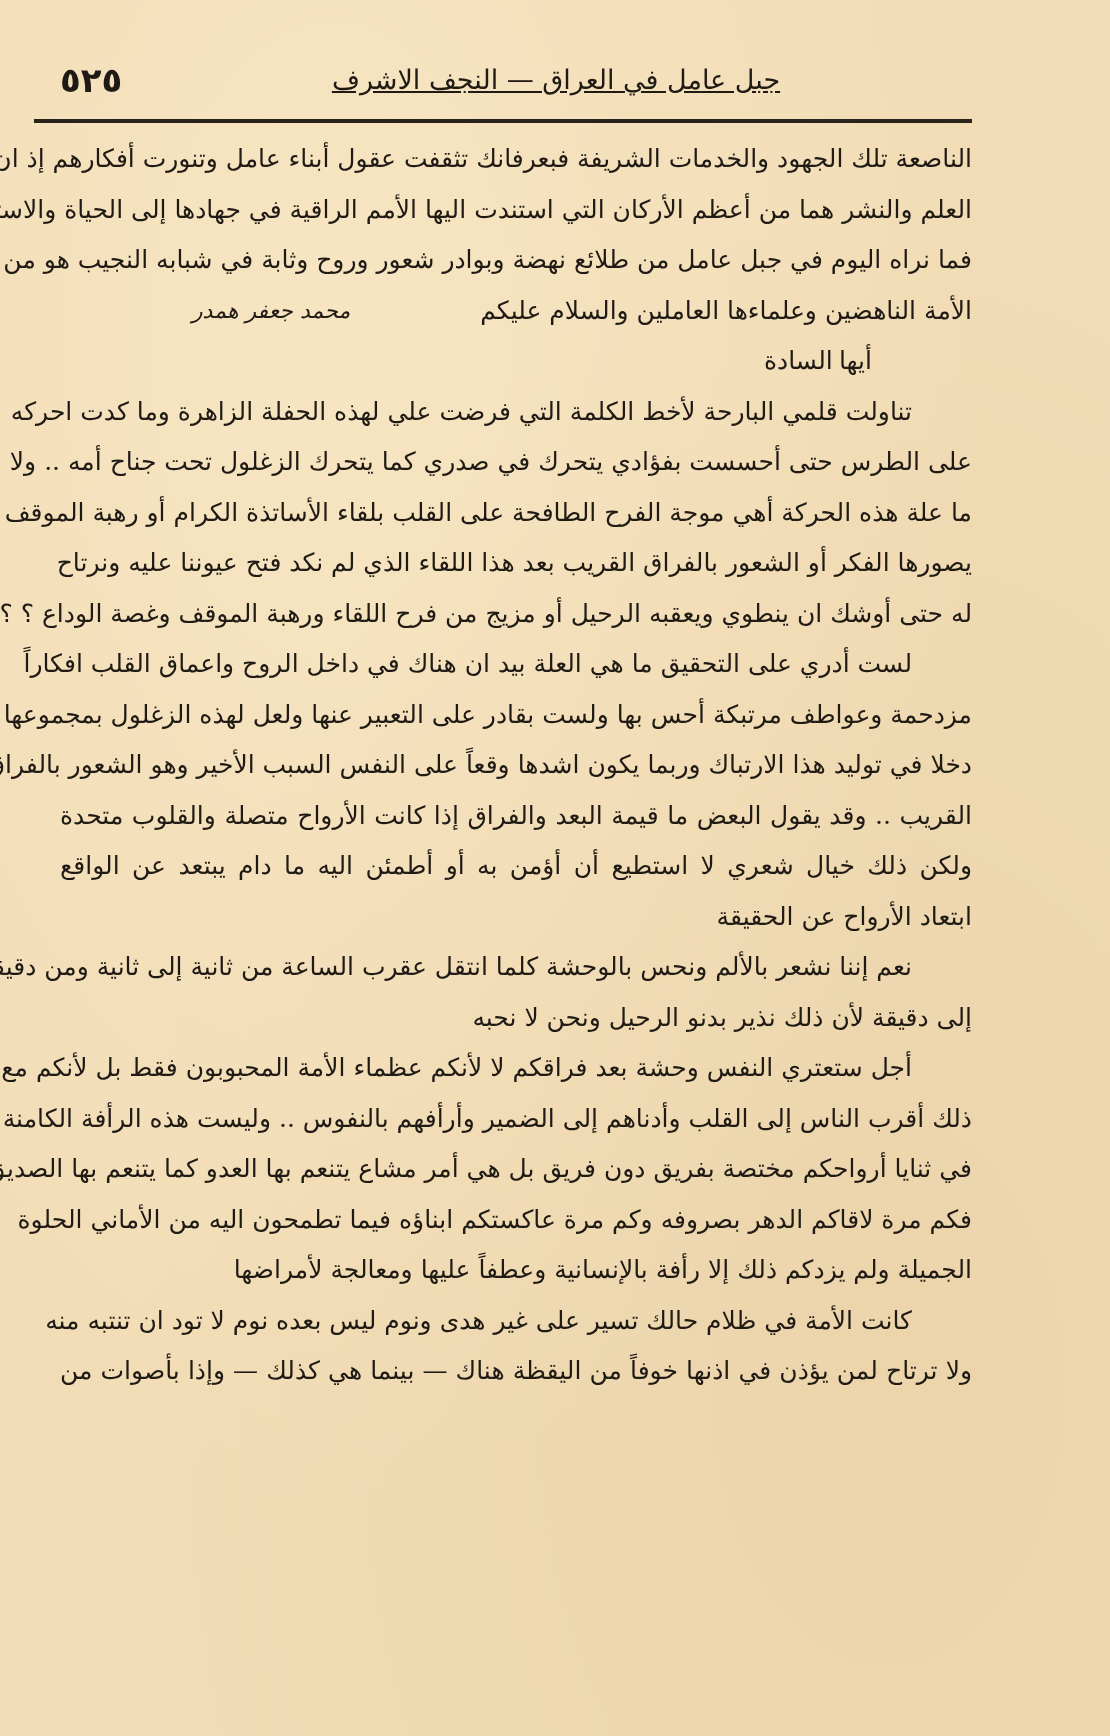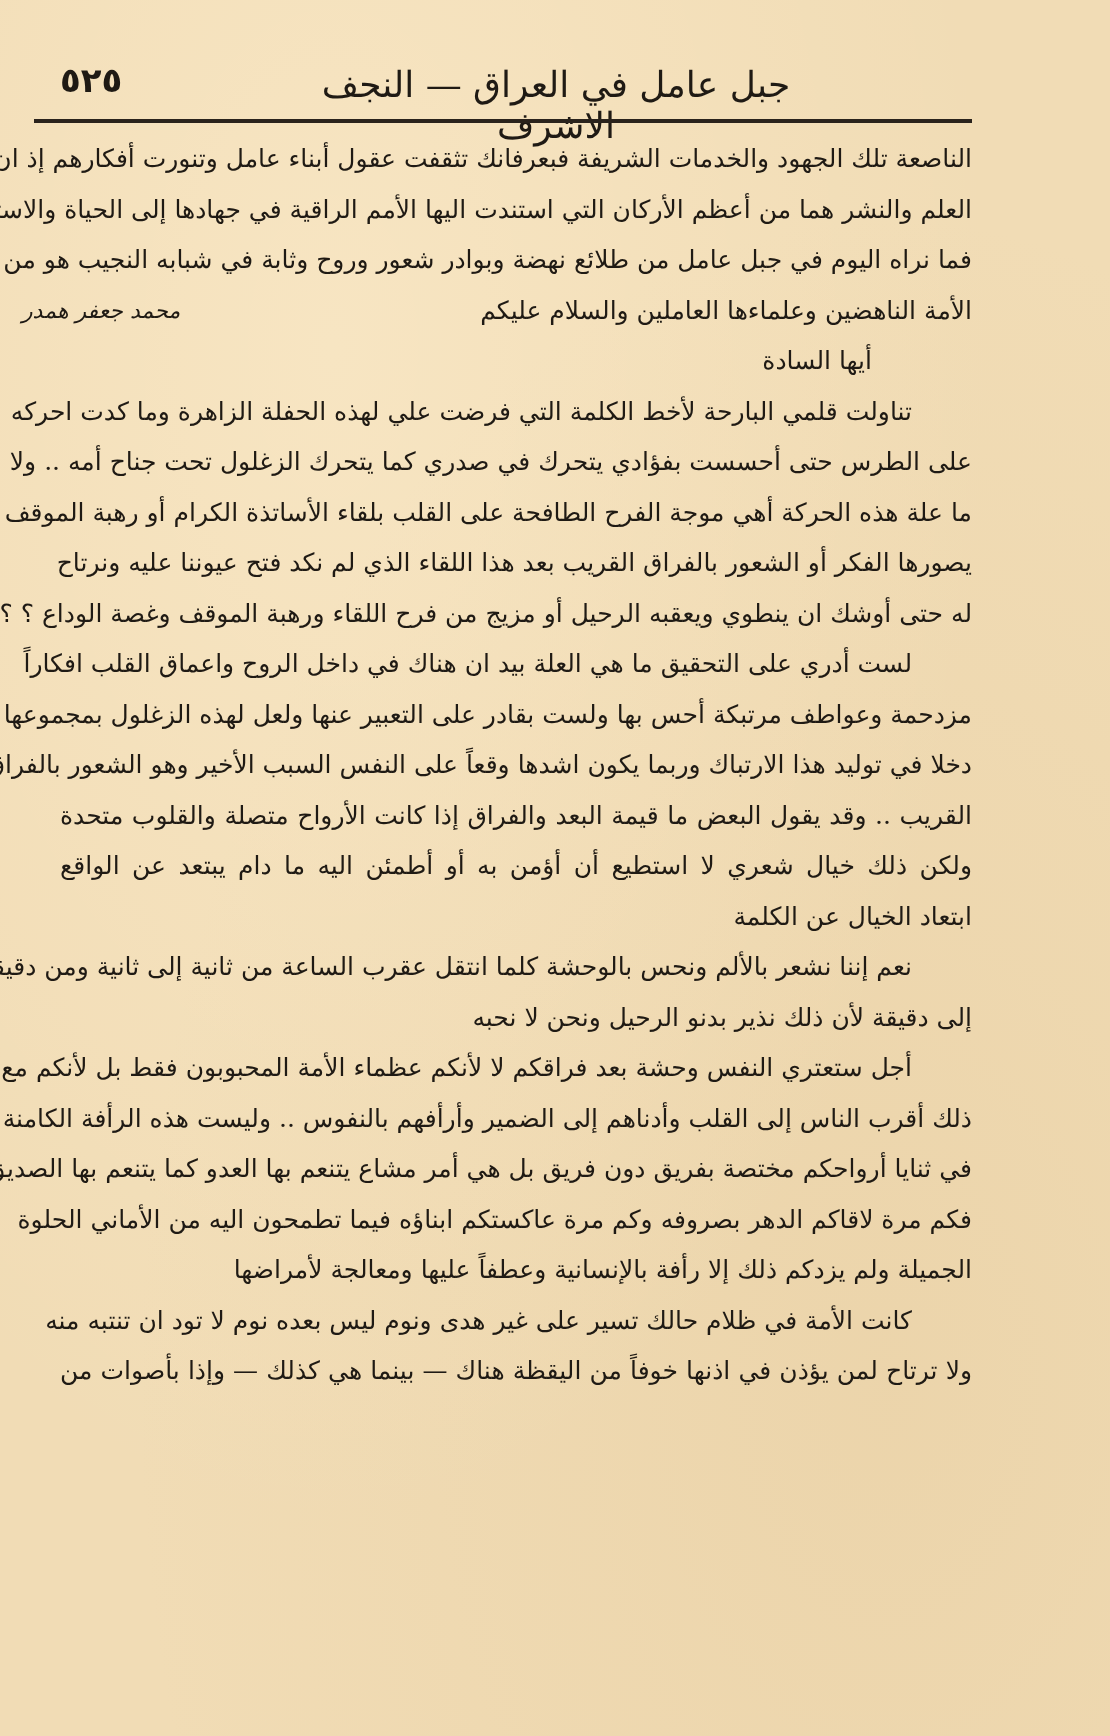--- a/index.html
+++ b/index.html
@@ -20,21 +20,22 @@
     position: absolute; left: 36px; right: 30px; top: 36px; height: 56px;
   }
   .page-number {
     position: absolute; left: 24px; top: 8px;
     font-size: 34px; font-weight: bold; letter-spacing: 2px;
     font-family: "DejaVu Sans", sans-serif;
   }
   .running-title {
     position: absolute; left: 280px; top: 12px; width: 480px;
     text-align: center; direction: rtl;
-    font-size: 36px;
+    font-size: 27px;
+    text-decoration: underline;
   }
   .rule {
     position: absolute; left: 34px; right: 30px; top: 103px;
     height: 4px; background: #2a231c;
   }
   .body-text {
     position: absolute; left: 22px; right: 30px; top: 118px;
     direction: rtl;
   }
   .line {
@@ -44,27 +45,27 @@
     text-align: justify;
     text-align-last: justify;
     margin-left: 38px;
   }
   .line.short { text-align-last: right; }
   .line.indent { padding-right: 60px; }
   .sign-line {
     height: 50.5px; line-height: 50.5px; font-size: 25px;
     display: flex; justify-content: space-between; white-space: nowrap;
   }
-  .signature { font-size: 22px; font-style: italic; }
+  .signature { margin-left: 170px; font-size: 22px; font-style: italic; }
   .heading {
     height: 76px; line-height: 76px;
     text-align: center; font-size: 32px; font-weight: bold;
     padding-left: 150px;
   }
-  .salutation { padding-right: 100px; text-align-last: right; }
+  .salutation { padding-right: 100px; text-align-last: right; font-family: Liberation Serif, serif; }
 </style>
 </head>
 <body>
 
 <div class="page">
 
   <div class="header">
     <span class="page-number">٥٢٥</span>
     <span class="running-title">جبل عامل في العراق — النجف الاشرف</span>
   </div>
@@ -87,21 +88,21 @@
         <div class="line indent">تناولت قلمي البارحة لأخط الكلمة التي فرضت علي لهذه الحفلة الزاهرة وما كدت احركه</div>
         <div class="line">على الطرس حتى أحسست بفؤادي يتحرك في صدري كما يتحرك الزغلول تحت جناح أمه .. ولا ادري</div>
         <div class="line">ما علة هذه الحركة أهي موجة الفرح الطافحة على القلب بلقاء الأساتذة الكرام أو رهبة الموقف التي</div>
         <div class="line">يصورها الفكر أو الشعور بالفراق القريب بعد هذا اللقاء الذي لم نكد فتح عيوننا عليه ونرتاح</div>
         <div class="line">له حتى أوشك ان ينطوي ويعقبه الرحيل أو مزيج من فرح اللقاء ورهبة الموقف وغصة الوداع ؟ ؟</div>
         <div class="line indent">لست أدري على التحقيق ما هي العلة بيد ان هناك في داخل الروح واعماق القلب افكاراً</div>
         <div class="line">مزدحمة وعواطف مرتبكة أحس بها ولست بقادر على التعبير عنها ولعل لهذه الزغلول بمجموعها</div>
         <div class="line">دخلا في توليد هذا الارتباك وربما يكون اشدها وقعاً على النفس السبب الأخير وهو الشعور بالفراق</div>
         <div class="line">القريب .. وقد يقول البعض ما قيمة البعد والفراق إذا كانت الأرواح متصلة والقلوب متحدة</div>
         <div class="line">ولكن ذلك خيال شعري لا استطيع أن أؤمن به أو أطمئن اليه ما دام يبتعد عن الواقع</div>
-        <div class="line short">ابتعاد الخيال عن الكلمة</div>
+        <div class="line short">ابتعاد الأرواح عن الحقيقة</div>
         <div class="line indent">نعم إننا نشعر بالألم ونحس بالوحشة كلما انتقل عقرب الساعة من ثانية إلى ثانية ومن دقيقة</div>
         <div class="line short">إلى دقيقة لأن ذلك نذير بدنو الرحيل ونحن لا نحبه</div>
         <div class="line indent">أجل ستعتري النفس وحشة بعد فراقكم لا لأنكم عظماء الأمة المحبوبون فقط بل لأنكم مع</div>
         <div class="line">ذلك أقرب الناس إلى القلب وأدناهم إلى الضمير وأرأفهم بالنفوس .. وليست هذه الرأفة الكامنة</div>
         <div class="line">في ثنايا أرواحكم مختصة بفريق دون فريق بل هي أمر مشاع يتنعم بها العدو كما يتنعم بها الصديق</div>
         <div class="line">فكم مرة لاقاكم الدهر بصروفه وكم مرة عاكستكم ابناؤه فيما تطمحون اليه من الأماني الحلوة</div>
         <div class="line short">الجميلة ولم يزدكم ذلك إلا رأفة بالإنسانية وعطفاً عليها ومعالجة لأمراضها</div>
         <div class="line indent">كانت الأمة في ظلام حالك تسير على غير هدى ونوم ليس بعده نوم لا تود ان تنتبه منه</div>
         <div class="line">ولا ترتاح لمن يؤذن في اذنها خوفاً من اليقظة هناك — بينما هي كذلك — وإذا بأصوات من</div>
       </div>

